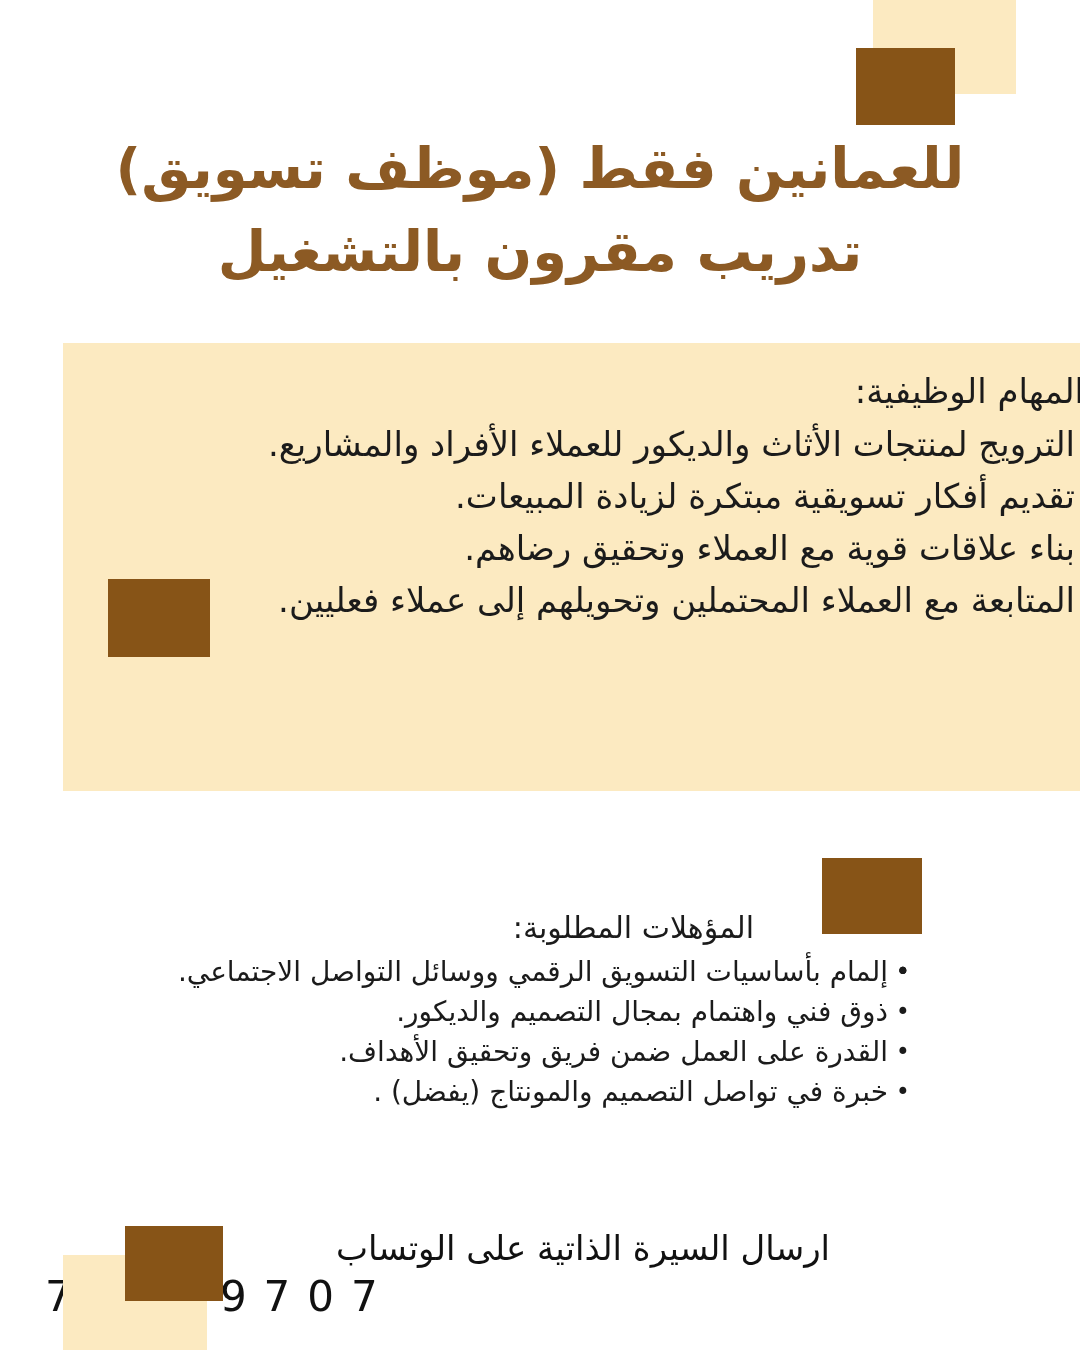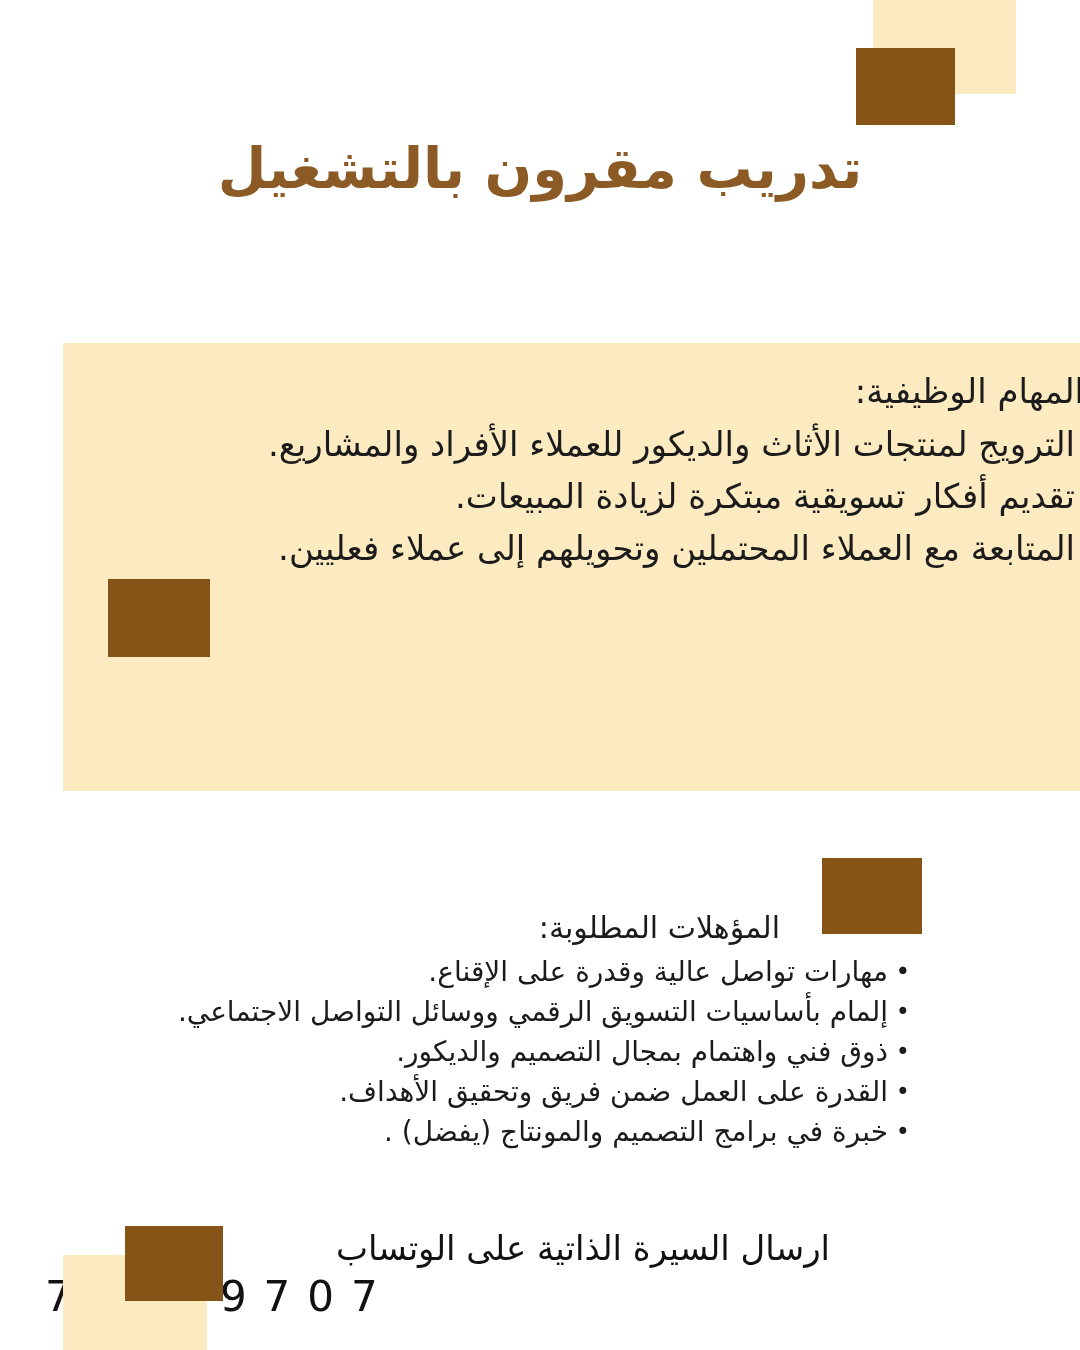--- a/index.html
+++ b/index.html
@@ -67,21 +67,21 @@
     position: absolute;
     right: 0; top: 0;
     font-size: 30px;
     line-height: 1.55;
   }
 
   
   .quals-heading {
     position: absolute;
     top: 910px;
-    right: 300px;
+    right: 326px;
     font-size: 30px;
     color: #1b1b1b;
     direction: rtl;
     margin-left: 46px;
   }
   .quals-list {
     position: absolute;
     top: 952px;
     right: 170px;
     left: 60px;
@@ -128,74 +128,75 @@
 </style>
 </head>
 <body>
 
 <div class="canvas">
 
   <div class="sq cream sq-top-cream"></div>
   <div class="sq brown sq-top-brown"></div>
 
   <div class="title">
+    <div>للعمانين فقط (موظف تسويق)</div>
     <div>تدريب مقرون بالتشغيل</div>
   </div>
 
   <section class="tasks-box">
     <div class="section-heading">المهام الوظيفية:</div>
     <ul class="bullet-list">
       <li>
         <span class="dot">•</span>
         <span>الترويج لمنتجات الأثاث والديكور للعملاء الأفراد والمشاريع.</span>
       </li>
       <li>
         <span class="dot">•</span>
       </li>
       <li>
         <span class="dot">•</span>
         <span>تقديم أفكار تسويقية مبتكرة لزيادة المبيعات.</span>
       </li>
       <li>
         <span class="dot">•</span>
+        <span>بناء علاقات قوية مع العملاء وتحقيق رضاهم.</span>
       </li>
       <li>
         <span class="dot">•</span>
         <span>المتابعة مع العملاء المحتملين وتحويلهم إلى عملاء فعليين.</span>
       </li>
     </ul>
   </section>
 
   <div class="sq brown sq-mid-left"></div>
   <div class="sq brown sq-mid-right"></div>
 
   <div class="quals-heading">المؤهلات المطلوبة:</div>
   <ul class="quals-list">
     <li>
       <span class="dot">•</span>
     </li>
     <li>
       <span class="dot">•</span>
-      <span>مهارات تواصل عالية وقدرة على الإقناع.</span>
     </li>
     <li>
       <span class="dot">•</span>
       <span>إلمام بأساسيات التسويق الرقمي ووسائل التواصل الاجتماعي.</span>
     </li>
     <li>
       <span class="dot">•</span>
       <span>ذوق فني واهتمام بمجال التصميم والديكور.</span>
     </li>
     <li>
       <span class="dot">•</span>
       <span>القدرة على العمل ضمن فريق وتحقيق الأهداف.</span>
     </li>
     <li>
       <span class="dot">•</span>
-      <span>خبرة في برامج التصميم والمونتاج (يفضل) .</span>
+      <span>خبرة في تواصل التصميم والمونتاج (يفضل) .</span>
     </li>
   </ul>
 
   <div class="cta-line">ارسال السيرة الذاتية على الوتساب</div>
   <div class="phone-line">79009707</div>
 
   <div class="sq cream sq-bot-cream"></div>
   <div class="sq brown sq-bot-brown"></div>
 
 </div>

